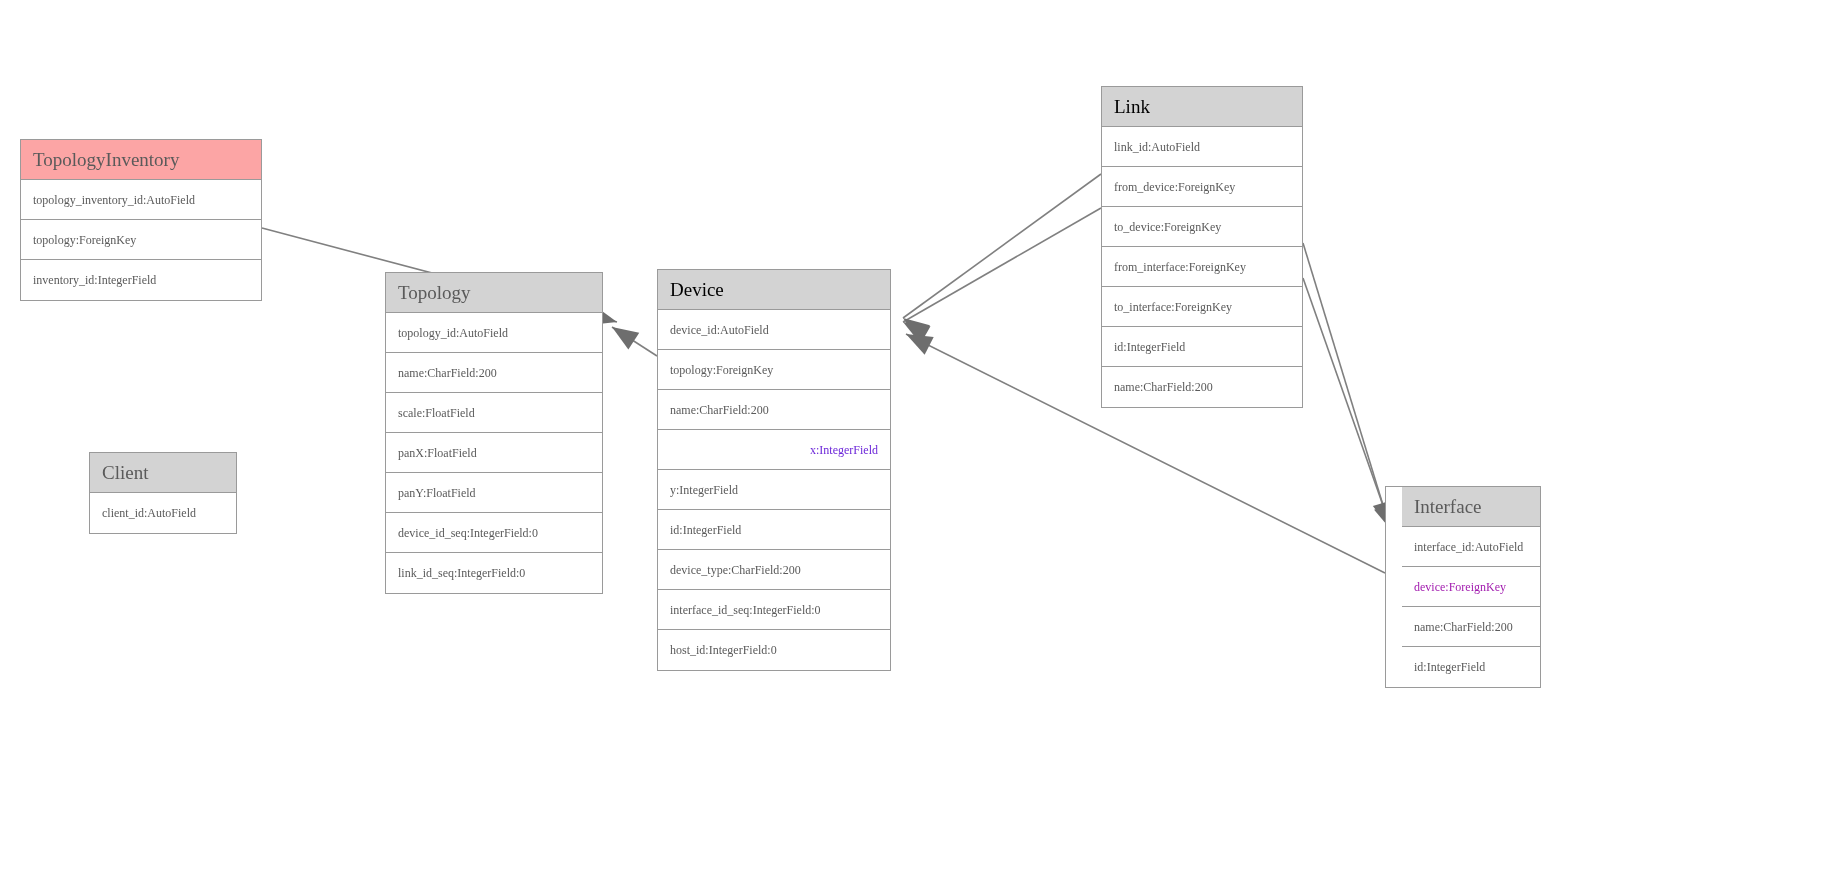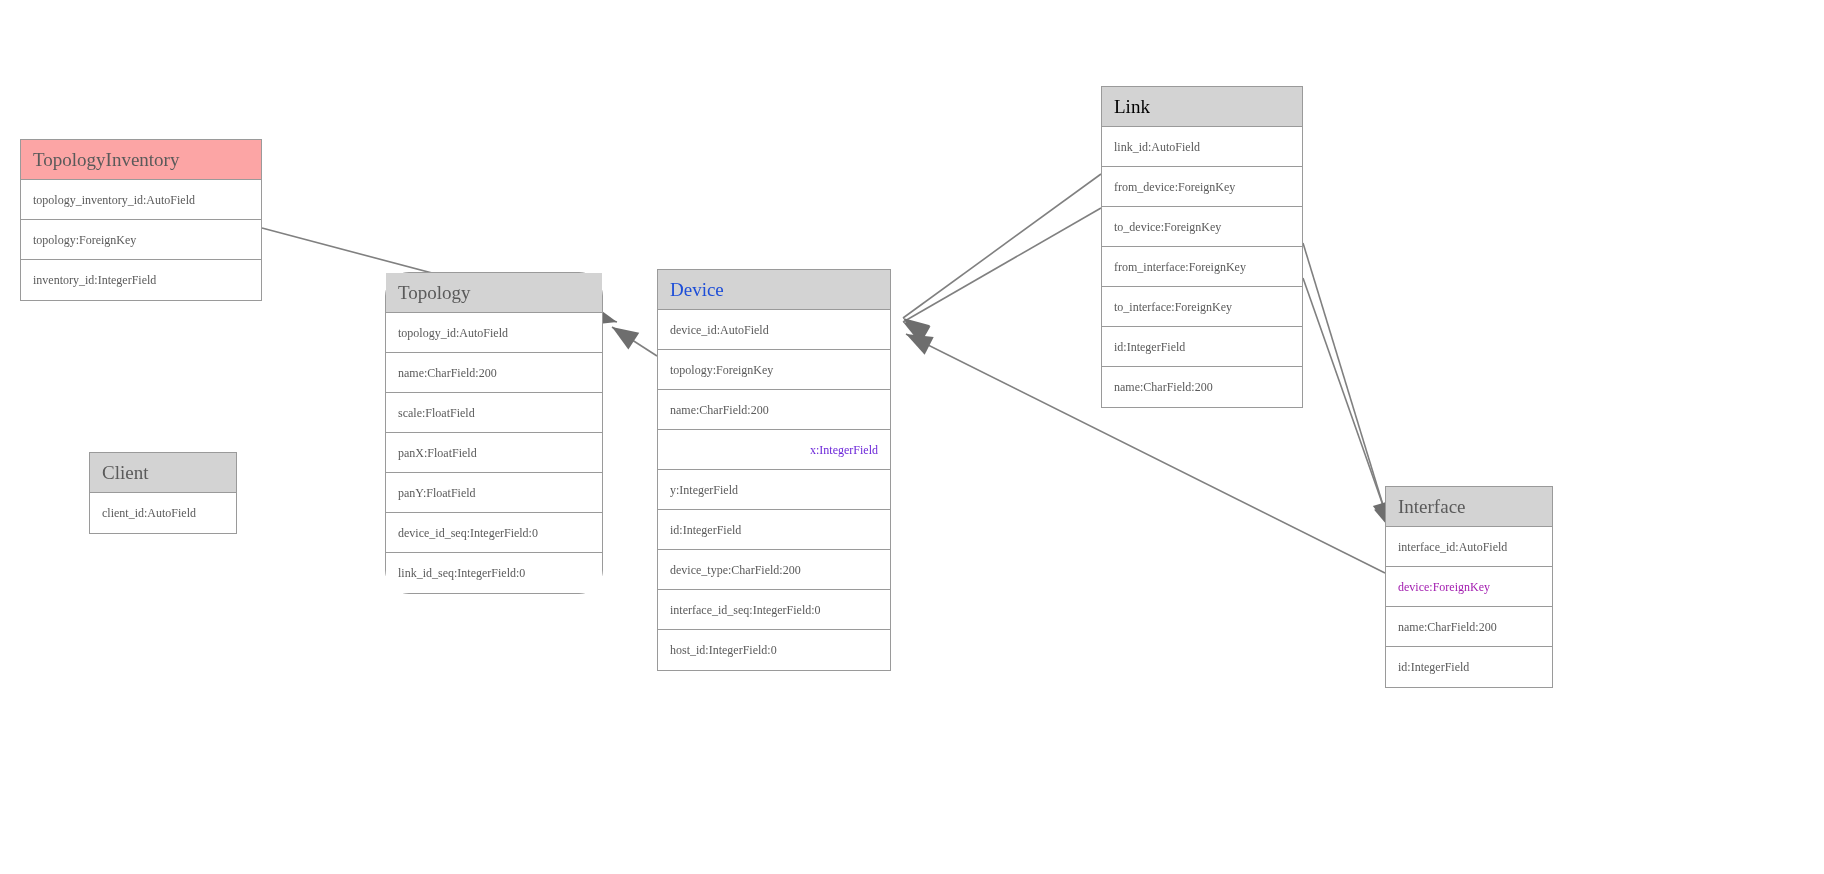--- a/index.html
+++ b/index.html
@@ -88,53 +88,53 @@
       <div class="entity" style="left: 20px; top: 139px; width: 242px; border-color: rgb(154, 154, 154);">
         <div class="entity-header" style="background: #fca5a5; color: rgb(90, 90, 90); border-bottom-color: rgb(154, 154, 154);">TopologyInventory</div>
         <div class="entity-field" style="color: rgb(90, 90, 90); border-bottom-color: rgb(154, 154, 154);">topology_inventory_id:AutoField</div>
         <div class="entity-field" style="color: rgb(90, 90, 90); border-bottom-color: rgb(154, 154, 154);">topology:ForeignKey</div>
         <div class="entity-field" style="color: rgb(90, 90, 90); border-bottom-color: rgb(154, 154, 154);">inventory_id:IntegerField</div>
       </div>
       <div class="entity" style="left: 68px; top: 452px; width: 148px; border-color: rgb(154, 154, 154); margin-left: 21px;">
         <div class="entity-header" style="background: rgb(211, 211, 211); color: rgb(90, 90, 90); border-bottom-color: rgb(154, 154, 154);">Client</div>
         <div class="entity-field" style="color: rgb(90, 90, 90); border-bottom-color: rgb(154, 154, 154);">client_id:AutoField</div>
       </div>
-      <div class="entity" style="left: 385px; top: 272px; width: 218px; border-color: rgb(154, 154, 154); border-radius: 24px;">
+      <div class="entity" style="left: 385px; top: 272px; width: 218px; border-color: rgb(154, 154, 154);">
         <div class="entity-header" style="background: rgb(211, 211, 211); color: rgb(90, 90, 90); border-bottom-color: rgb(154, 154, 154);">Topology</div>
         <div class="entity-field" style="color: rgb(90, 90, 90); border-bottom-color: rgb(154, 154, 154);">topology_id:AutoField</div>
         <div class="entity-field" style="color: rgb(90, 90, 90); border-bottom-color: rgb(154, 154, 154);">name:CharField:200</div>
         <div class="entity-field" style="color: rgb(90, 90, 90); border-bottom-color: rgb(154, 154, 154);">scale:FloatField</div>
         <div class="entity-field" style="color: rgb(90, 90, 90); border-bottom-color: rgb(154, 154, 154);">panX:FloatField</div>
         <div class="entity-field" style="color: rgb(90, 90, 90); border-bottom-color: rgb(154, 154, 154);">panY:FloatField</div>
         <div class="entity-field" style="color: rgb(90, 90, 90); border-bottom-color: rgb(154, 154, 154);">device_id_seq:IntegerField:0</div>
         <div class="entity-field" style="color: rgb(90, 90, 90); border-bottom-color: rgb(154, 154, 154);">link_id_seq:IntegerField:0</div>
       </div>
       <div class="entity" style="left: 657px; top: 269px; width: 234px; border-color: rgb(154, 154, 154);">
-        <div class="entity-header" style="background: rgb(211, 211, 211); color: #1d4ed8; border-bottom-color: rgb(154, 154, 154);">Device</div>
+        <div class="entity-header" style="background: rgb(211, 211, 211); color: #000000; border-bottom-color: rgb(154, 154, 154);">Device</div>
         <div class="entity-field" style="color: rgb(90, 90, 90); border-bottom-color: rgb(154, 154, 154);">device_id:AutoField</div>
         <div class="entity-field" style="color: rgb(90, 90, 90); border-bottom-color: rgb(154, 154, 154);">topology:ForeignKey</div>
         <div class="entity-field" style="color: rgb(90, 90, 90); border-bottom-color: rgb(154, 154, 154);">name:CharField:200</div>
         <div class="entity-field" style="color: #6d28d9; border-bottom-color: rgb(154, 154, 154); text-align: right;">x:IntegerField</div>
         <div class="entity-field" style="color: rgb(90, 90, 90); border-bottom-color: rgb(154, 154, 154);">y:IntegerField</div>
         <div class="entity-field" style="color: rgb(90, 90, 90); border-bottom-color: rgb(154, 154, 154);">id:IntegerField</div>
         <div class="entity-field" style="color: rgb(90, 90, 90); border-bottom-color: rgb(154, 154, 154);">device_type:CharField:200</div>
         <div class="entity-field" style="color: rgb(90, 90, 90); border-bottom-color: rgb(154, 154, 154);">interface_id_seq:IntegerField:0</div>
         <div class="entity-field" style="color: rgb(90, 90, 90); border-bottom-color: rgb(154, 154, 154);">host_id:IntegerField:0</div>
       </div>
       <div class="entity" style="left: 1101px; top: 86px; width: 202px; border-color: rgb(154, 154, 154);">
         <div class="entity-header" style="background: rgb(211, 211, 211); color: #000000; border-bottom-color: rgb(154, 154, 154);">Link</div>
         <div class="entity-field" style="color: rgb(90, 90, 90); border-bottom-color: rgb(154, 154, 154);">link_id:AutoField</div>
         <div class="entity-field" style="color: rgb(90, 90, 90); border-bottom-color: rgb(154, 154, 154);">from_device:ForeignKey</div>
         <div class="entity-field" style="color: rgb(90, 90, 90); border-bottom-color: rgb(154, 154, 154);">to_device:ForeignKey</div>
         <div class="entity-field" style="color: rgb(90, 90, 90); border-bottom-color: rgb(154, 154, 154);">from_interface:ForeignKey</div>
         <div class="entity-field" style="color: rgb(90, 90, 90); border-bottom-color: rgb(154, 154, 154);">to_interface:ForeignKey</div>
         <div class="entity-field" style="color: rgb(90, 90, 90); border-bottom-color: rgb(154, 154, 154);">id:IntegerField</div>
         <div class="entity-field" style="color: rgb(90, 90, 90); border-bottom-color: rgb(154, 154, 154);">name:CharField:200</div>
       </div>
-      <div class="entity" style="left: 1385px; top: 486px; width: 168px; border-color: rgb(154, 154, 154);">
+      <div class="entity" style="left: 1385px; top: 486px; width: 156px; border-color: rgb(154, 154, 154); padding-left: 16px;">
         <div class="entity-header" style="background: rgb(211, 211, 211); color: rgb(90, 90, 90); border-bottom-color: rgb(154, 154, 154);">Interface</div>
         <div class="entity-field" style="color: rgb(90, 90, 90); border-bottom-color: rgb(154, 154, 154);">interface_id:AutoField</div>
         <div class="entity-field" style="color: #a21caf; border-bottom-color: rgb(154, 154, 154);">device:ForeignKey</div>
         <div class="entity-field" style="color: rgb(90, 90, 90); border-bottom-color: rgb(154, 154, 154);">name:CharField:200</div>
         <div class="entity-field" style="color: rgb(90, 90, 90); border-bottom-color: rgb(154, 154, 154);">id:IntegerField</div>
       </div>
     </div>
 
 </div>
 

